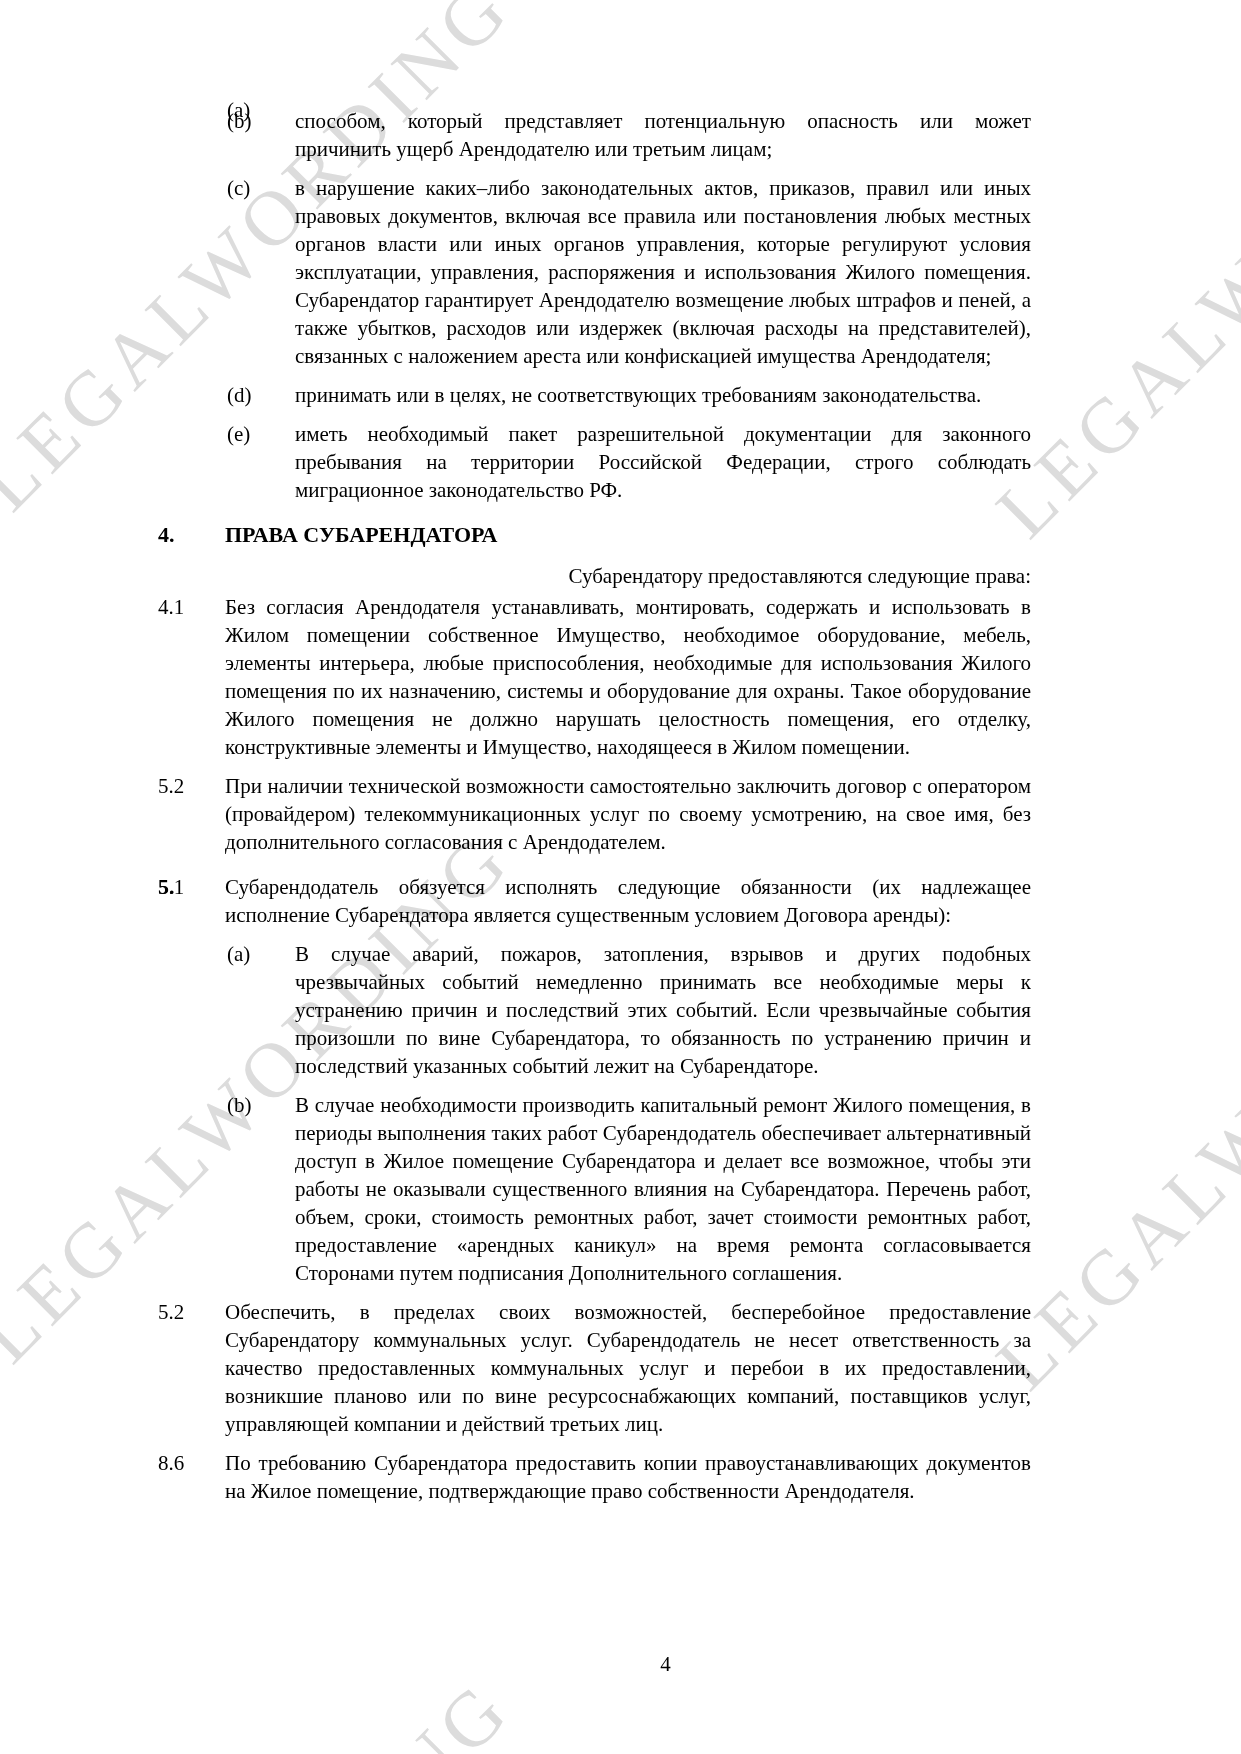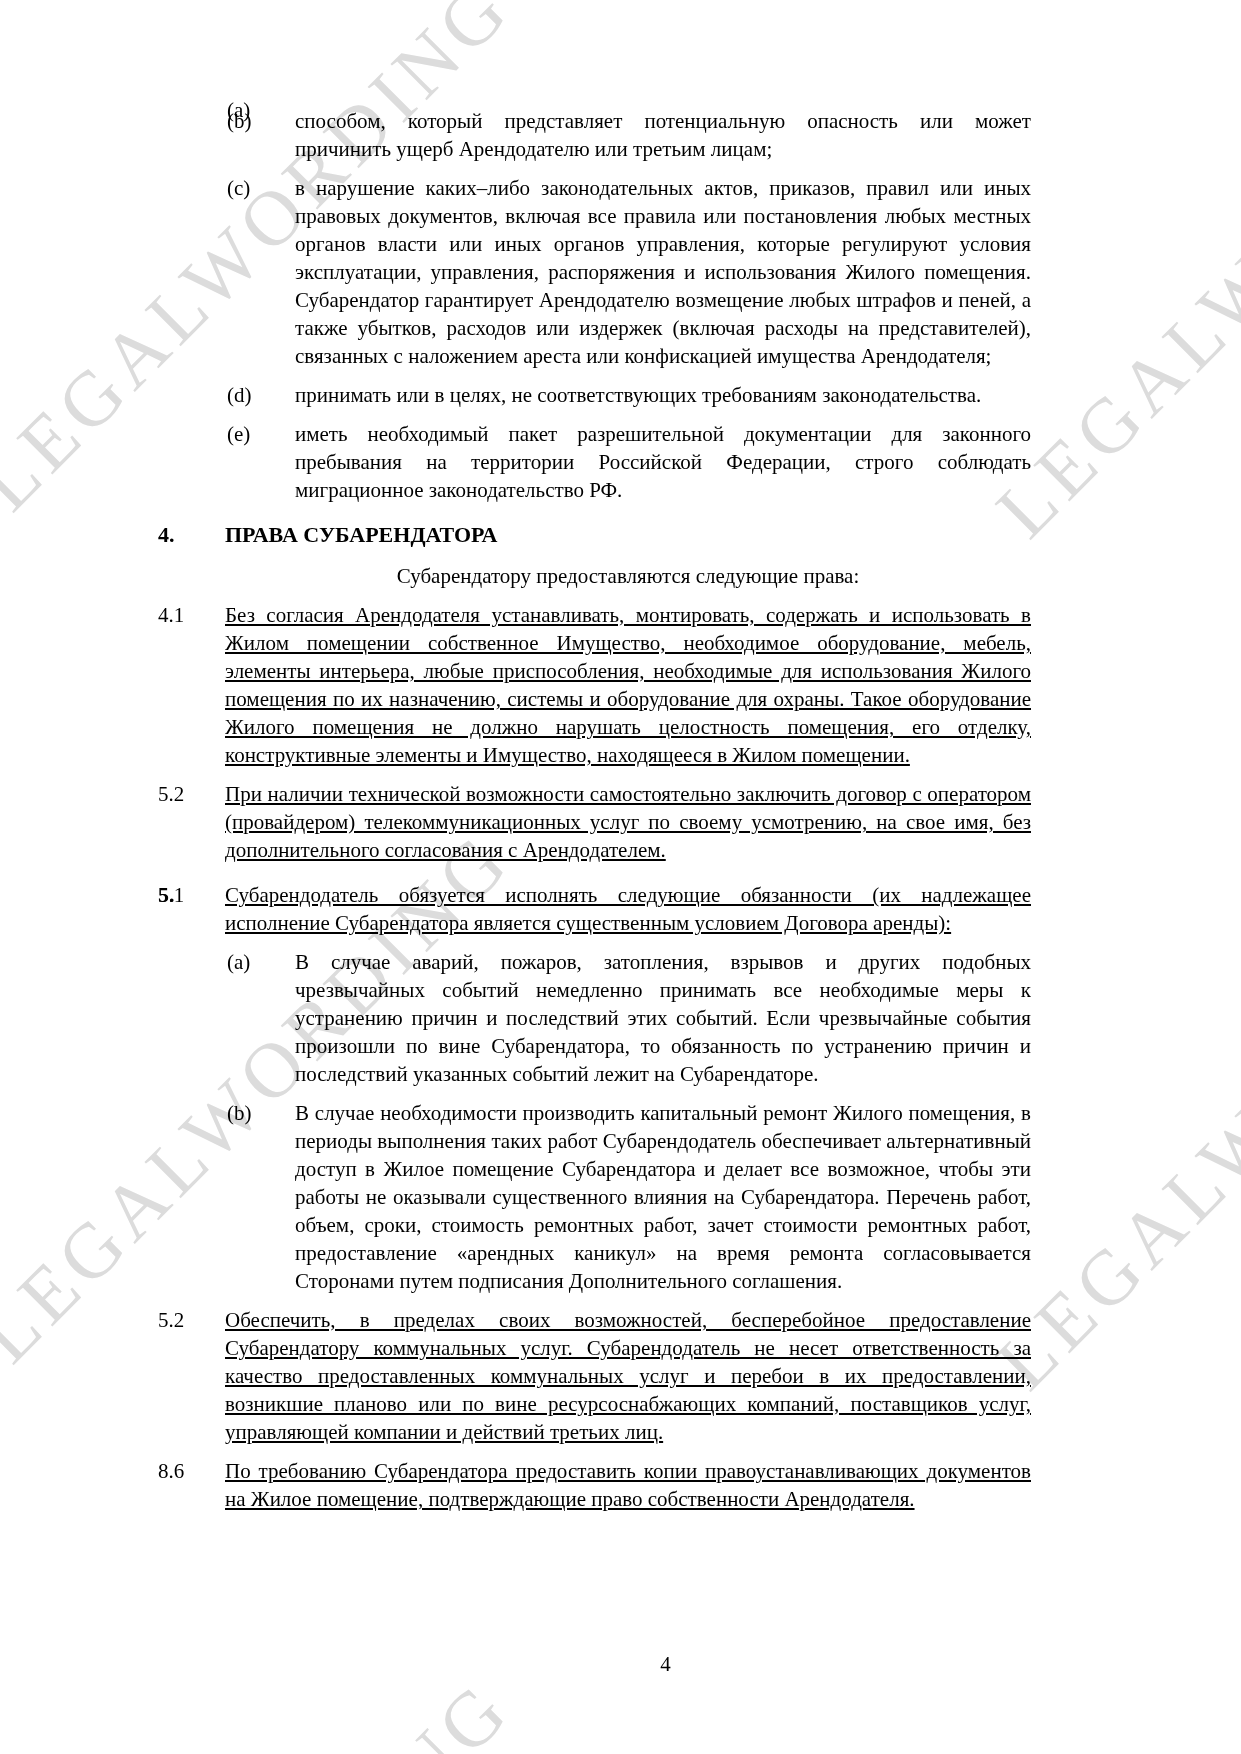--- a/index.html
+++ b/index.html
@@ -38,36 +38,36 @@
     left: 158px;
     top: 96px;
     width: 873px;
     font-size: 21px;
     line-height: 28px;
     text-align: justify;
   }
   .item { position: relative; margin-bottom: 11px; }
   .item .label { position: absolute; top: 0; }
   
-  .lvl0 { padding-left: 67px; text-decoration: underline; }
+  .lvl0 { padding-left: 67px; }
   .lvl0 > .label { left: 0; }
   
   .lvl1 { padding-left: 137px; }
   .lvl1 > .label { left: 69px; }
   .heading {
     position: relative;
     padding-left: 67px;
     font-weight: bold;
     font-size: 22px;
     line-height: 28px;
     text-align: left;
     margin: 17px 0 13px;
   }
   .heading .num { position: absolute; left: 0; top: 0; }
-  .intro { padding-left: 67px; margin-bottom: 11px; text-align: center; }
+  .intro { padding-left: 67px; margin-bottom: 3px; text-align: right; }
   .sub-group { margin-top: 11px; }
   
   .footer {
     position: absolute;
     z-index: 1;
     left: 0;
     top: 1650px;
     width: 100%;
     text-align: center;
     font-size: 21px;

